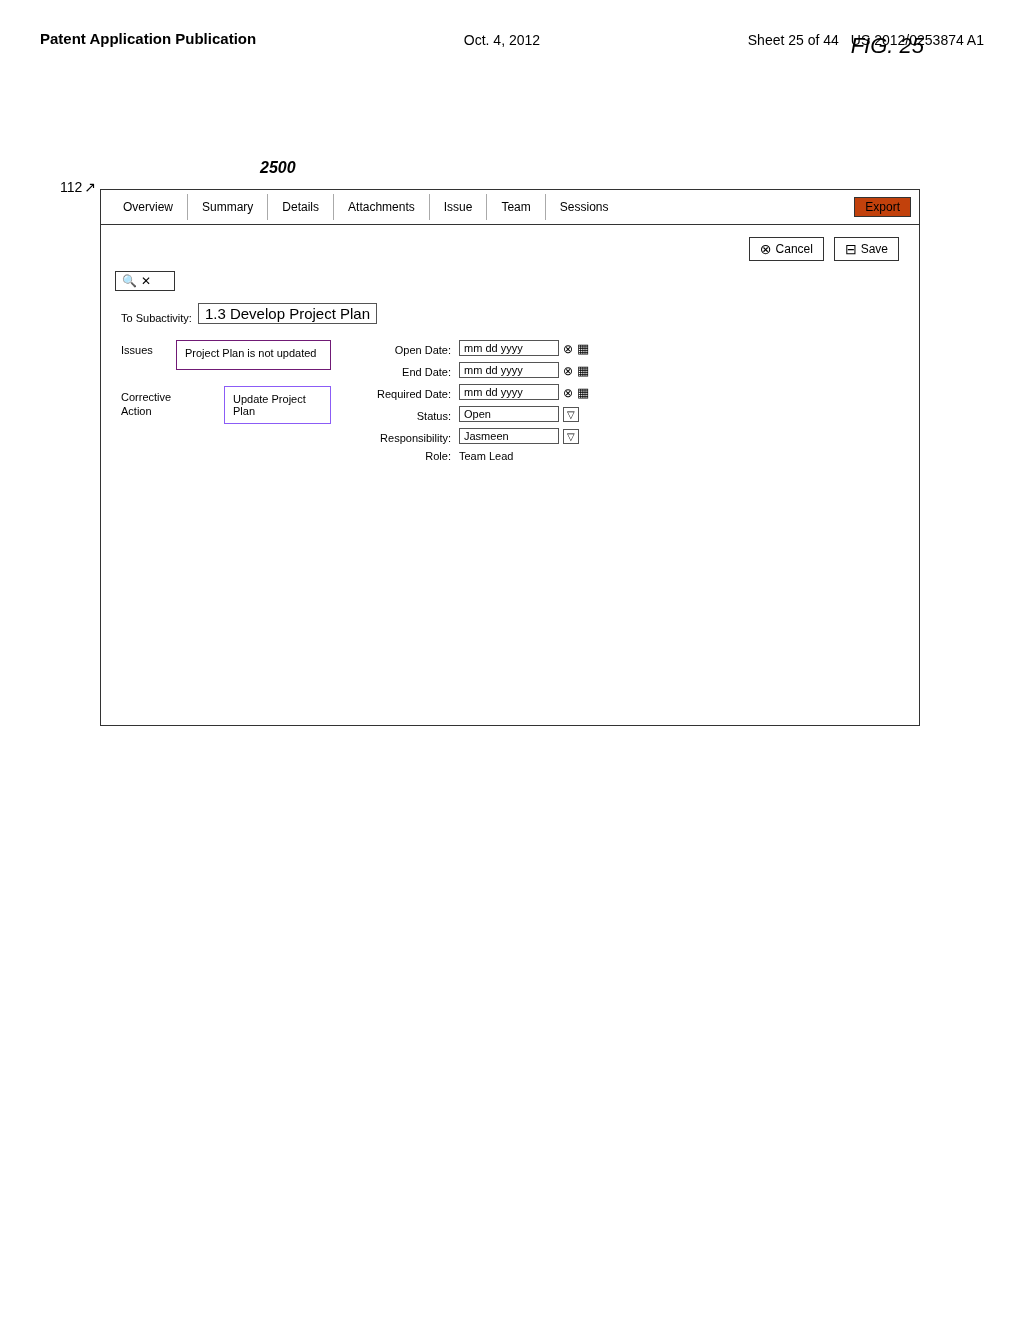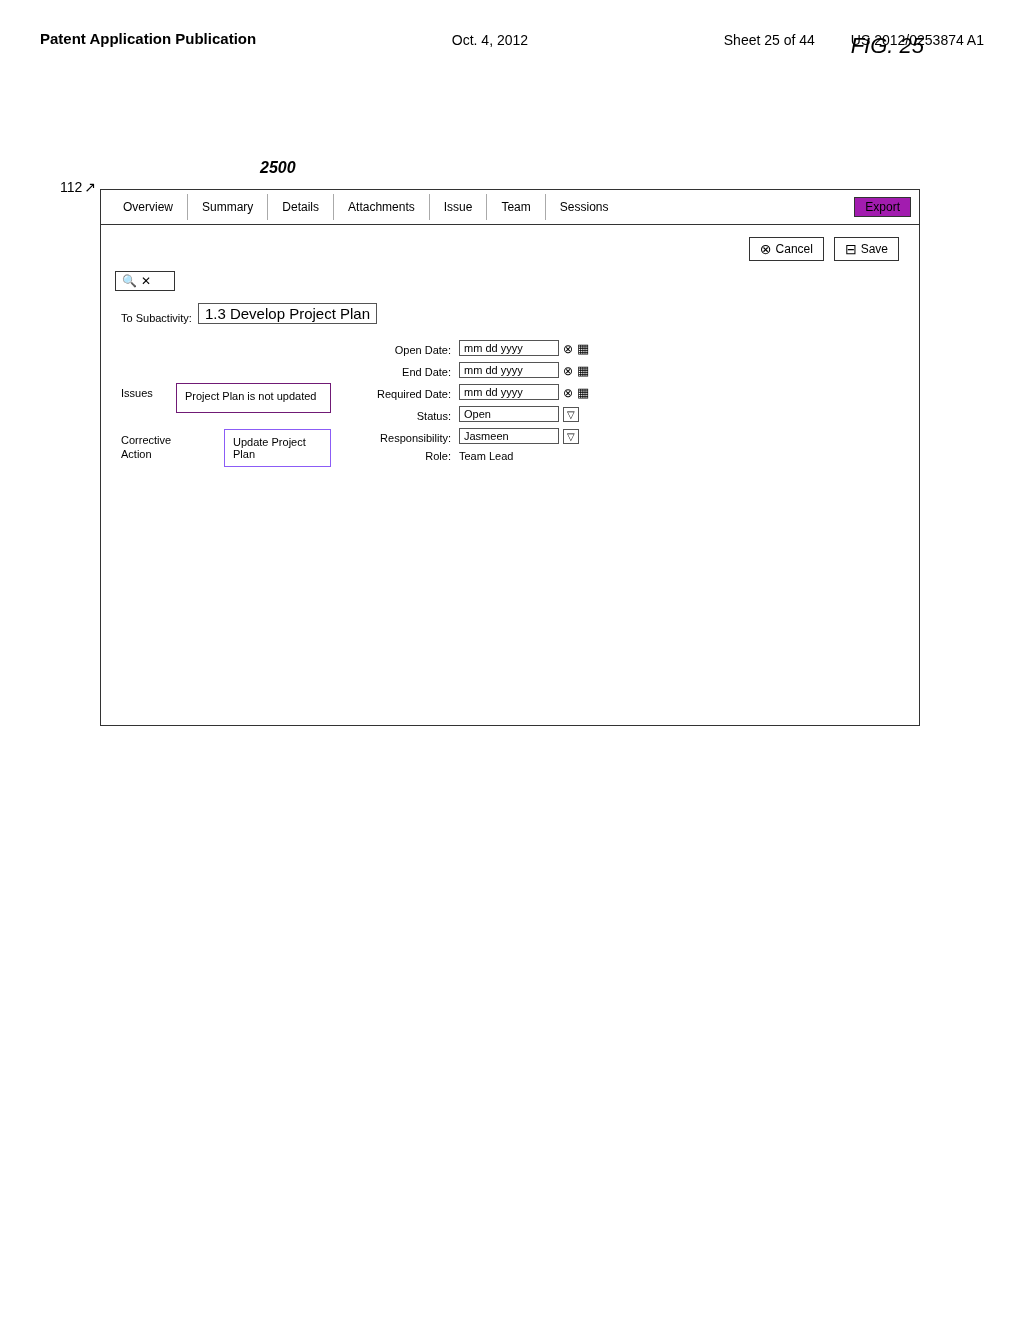--- a/index.html
+++ b/index.html
@@ -86,21 +86,21 @@
 
     .tab:last-child {
       border-right: none;
     }
 
     .export-btn {
       font-size: 12px;
       border: 1px solid #333;
       padding: 2px 10px;
       cursor: pointer;
-      background: #a21caf;
+      background: #c2410c;
     }
 
     
     .panel-body {
       padding: 12px 10px;
       position: relative;
       min-height: 500px;
     }
 
     
@@ -274,21 +274,21 @@
       border-bottom: 1.5px solid #333;
       position: relative;
     }
   </style>
 </head>
 <body>
 
 <div class="page-header">
   <div class="header-left">Patent Application Publication</div>
   <div class="header-center">Oct. 4, 2012</div>
-  <div style="display:flex; gap:36px;">
+  <div style="display:flex; gap:12px;">
     <div class="header-center">Sheet 25 of 44</div>
     <div class="header-right">US 2012/0253874 A1</div>
   </div>
 </div>
 
 <div class="main-content">
 
   <div class="ref-112">
     <span>112</span><span class="ref-112-arrow">↗</span>
   </div>
@@ -332,21 +332,21 @@
 
       <div style="display:flex; flex-direction:column; padding: 0 10px;">
 
         <div class="subactivity-row">
           <span class="subactivity-label">To Subactivity:</span>
           <div class="subactivity-value">1.3 Develop Project Plan</div>
         </div>
 
         <div style="display:flex; gap:10px;">
 
-          <div style="width: 210px; margin-top: 43px;">
+          <div style="width: 210px;">
 
             <div class="issues-section">
               <div class="issues-label-col">Issues</div>
               <div class="issues-content">
                 <div class="issue-row">Project Plan is not updated</div>
               </div>
             </div>
 
             <div class="corrective-section">
               <div class="corrective-label-col">

